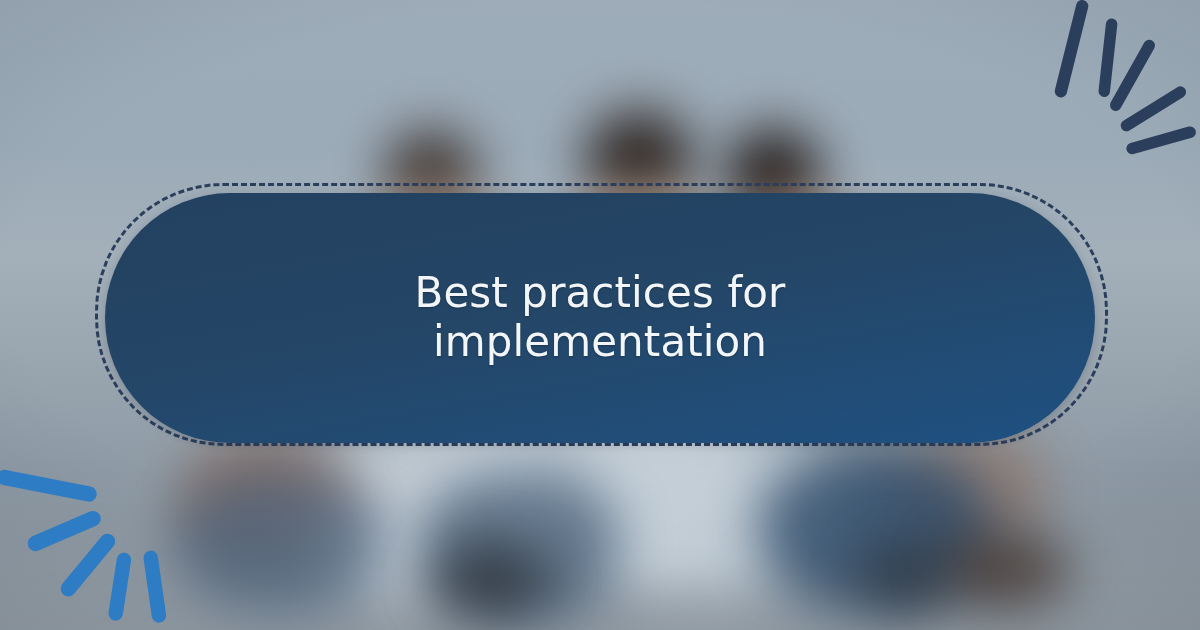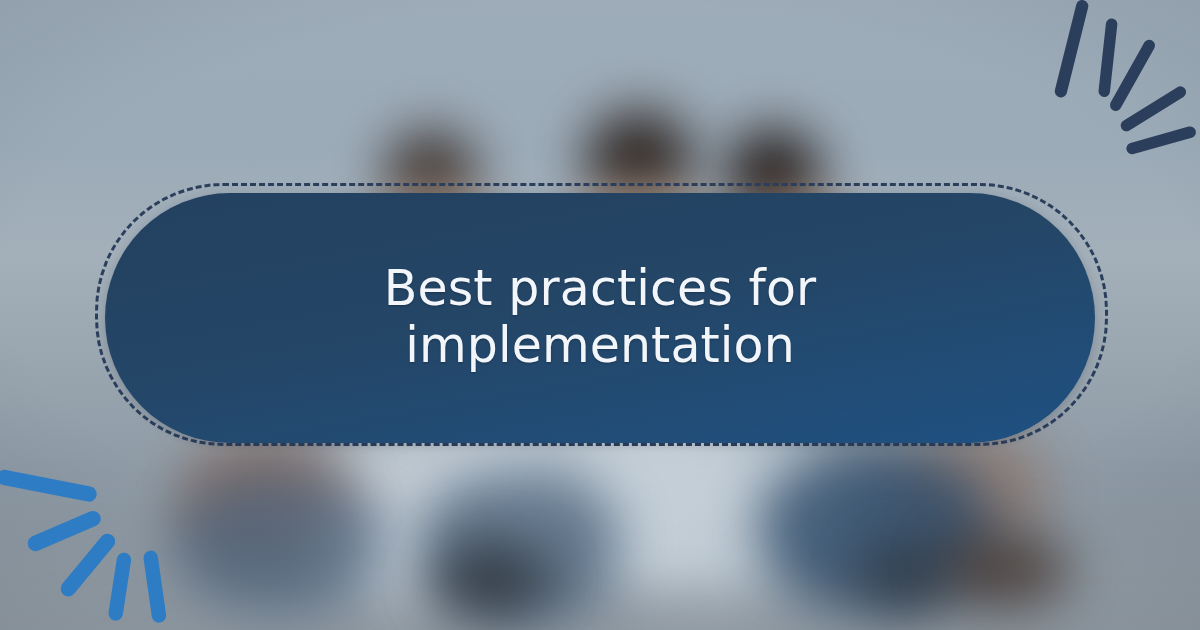--- a/index.html
+++ b/index.html
@@ -173,18 +173,18 @@
           <line x1="48" y1="136" x2="86" y2="90" stroke="#2e7cc4" stroke-width="15" stroke-linecap="round"></line>
           <line x1="94" y1="160" x2="102" y2="108" stroke="#2e7cc4" stroke-width="14" stroke-linecap="round"></line>
           <line x1="136" y1="162" x2="128" y2="106" stroke="#2e7cc4" stroke-width="14" stroke-linecap="round"></line>
         </g>
     </svg>
   </div>
 
   <div class="badge-wrap">
     <div class="badge-dash" style="border-color: rgb(43, 62, 92); border-width: 3px;"></div>
     <div class="badge" style="background: linear-gradient(170deg, rgb(35, 64, 95) 0%, rgb(36, 70, 103) 46%, rgb(31, 81, 130) 100%); border-radius: 126px;">
-      <h1 class="badge-title" style="color: rgb(242, 246, 250); font-size: 49px;">Best practices for
+      <h1 class="badge-title" style="color: rgb(242, 246, 250); font-size: 42px;">Best practices for
 implementation</h1>
     </div>
   </div>
 
 </div>
 
 </body></html>

